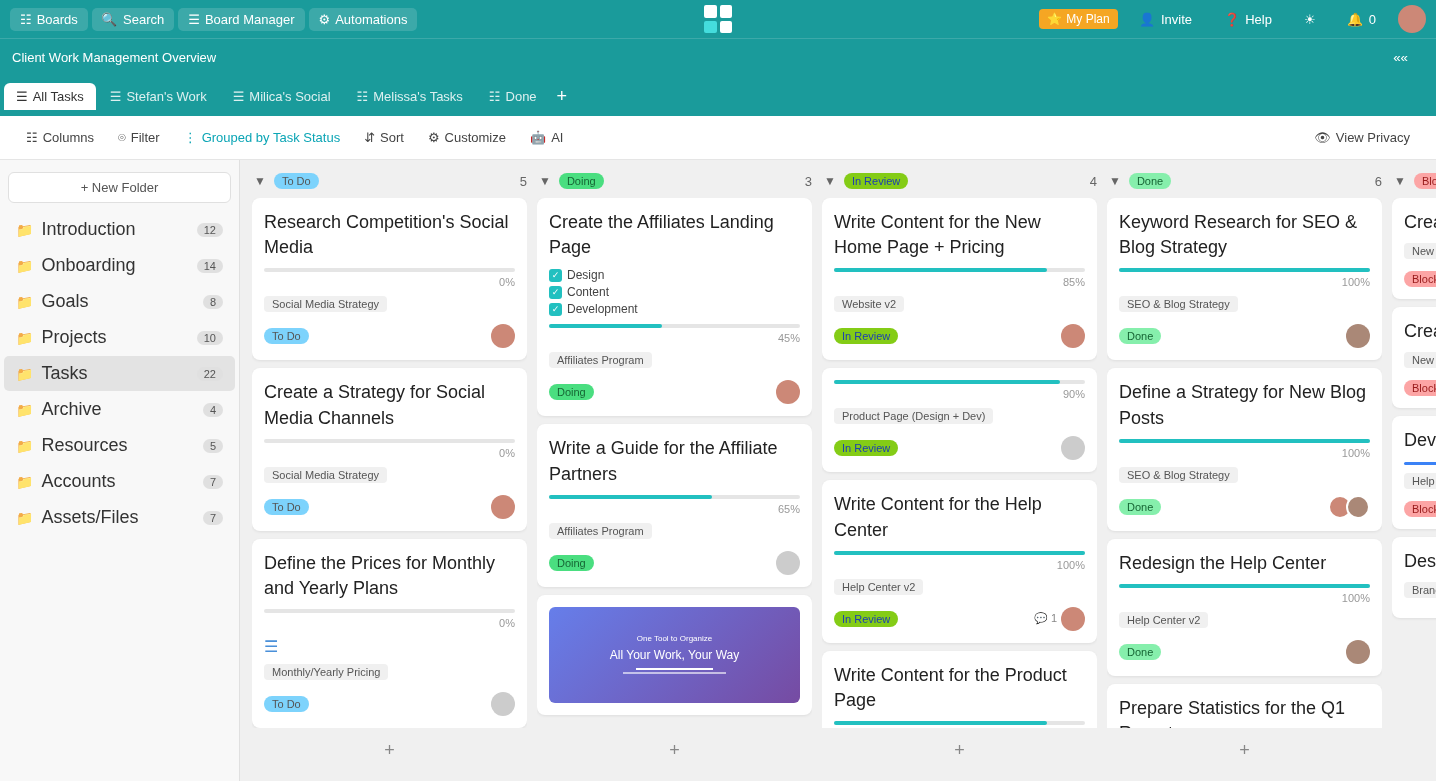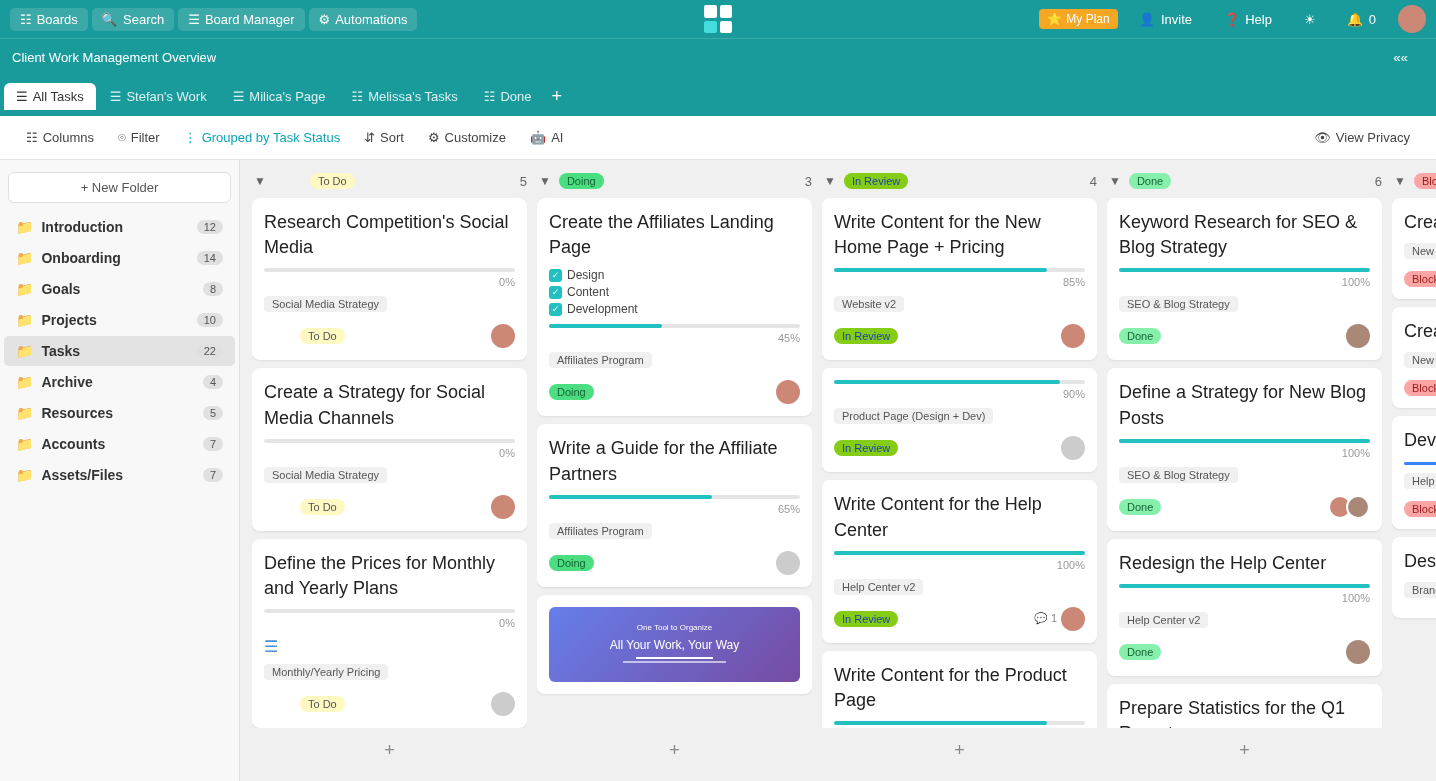--- a/index.html
+++ b/index.html
@@ -127,21 +127,21 @@
     .sidebar-item {
       display: flex; align-items: center;
       padding: 7px 12px;
       cursor: pointer;
       border-radius: 5px;
       margin: 1px 4px;
       color: #333;
     }
     .sidebar-item.active { background: #e3e3e3; font-weight: 500; }
     .sidebar-item-icon { margin-right: 8px; font-size: 14px; color: #888; }
-    .sidebar-item-label { flex: 1; font-size: 14px; font-weight: bold; }
+    .sidebar-item-label { flex: 1; font-size: 18px; }
     .sidebar-item-count {
       background: #e0e0e0;
       border-radius: 10px;
       padding: 1px 7px;
       font-size: 11px;
       color: #555;
     }
 
     
     .kanban-board {
@@ -167,21 +167,21 @@
       margin-bottom: 8px;
       gap: 6px;
     }
     .col-collapse { background: none; border: none; cursor: pointer; color: #666; font-size: 12px; padding: 2px; }
     .status-badge {
       padding: 2px 8px;
       border-radius: 10px;
       font-size: 11px;
       font-weight: 500;
     }
-    .status-todo { background: #fef9c3; color: #555; margin-left: 36px; }
+    .status-todo { background: #7dd3fc; color: #555; }
     .status-doing { background: #4ade80; color: #166534; }
     .status-inreview { background: #84cc16; color: #1e40af; }
     .status-done { background: #86efac; color: #166534; }
     .status-blocked { background: #fca5a5; color: #991b1b; }
     .col-count { font-size: 13px; color: #666; margin-left: auto; }
 
     
     .cards-scroll { overflow-y: auto; flex: 1; display: flex; flex-direction: column; gap: 8px; }
     .card {
       background: white;
@@ -207,21 +207,21 @@
       padding: 2px 8px;
       border-radius: 10px;
       font-size: 11px;
       font-weight: 500;
     }
     .card-avatar { width: 24px; height: 24px; border-radius: 50%; background: #c87; overflow: hidden; display: flex; align-items: center; justify-content: center; }
     .card-avatar.gray { background: #ccc; }
     .card-checklist { margin-bottom: 8px; }
     .checklist-item { display: flex; align-items: center; gap: 5px; font-size: 12px; color: #444; margin-bottom: 3px; }
     .check-box { width: 13px; height: 13px; border-radius: 3px; background: #22c0c0; display: flex; align-items: center; justify-content: center; color: white; font-size: 9px; flex-shrink: 0; }
-    .card-thumbnail { width: 100%; height: 75px; background: linear-gradient(135deg, #667eea 0%, #764ba2 100%); border-radius: 6px; display: flex; align-items: center; justify-content: center; color: white; font-size: 10px; text-align: center; padding: 8px; overflow: hidden; position: relative; }
+    .card-thumbnail { width: 100%; height: 96px; background: linear-gradient(135deg, #667eea 0%, #764ba2 100%); border-radius: 6px; display: flex; align-items: center; justify-content: center; color: white; font-size: 10px; text-align: center; padding: 8px; overflow: hidden; position: relative; }
     .card-thumbnail-content { font-size: 9px; color: white; text-align: center; line-height: 1.3; }
     .add-card-btn {
       width: 100%;
       padding: 8px;
       background: none;
       border: none;
       cursor: pointer;
       color: #888;
       font-size: 18px;
       border-radius: 6px;
@@ -293,21 +293,21 @@
   <div class="tab active">
     <span>☰</span>
     <span>All Tasks</span>
   </div>
   <div class="tab">
     <span>☰</span>
     <span>Stefan's Work</span>
   </div>
   <div class="tab">
     <span>☰</span>
-    <span>Milica's Page</span>
+    <span>Milica's Social</span>
   </div>
   <div class="tab">
     <span>☷</span>
     <span>Melissa's Tasks</span>
   </div>
   <div class="tab">
     <span>☷</span>
     <span>Done</span>
   </div>
   <button class="tab-add">+</button>

